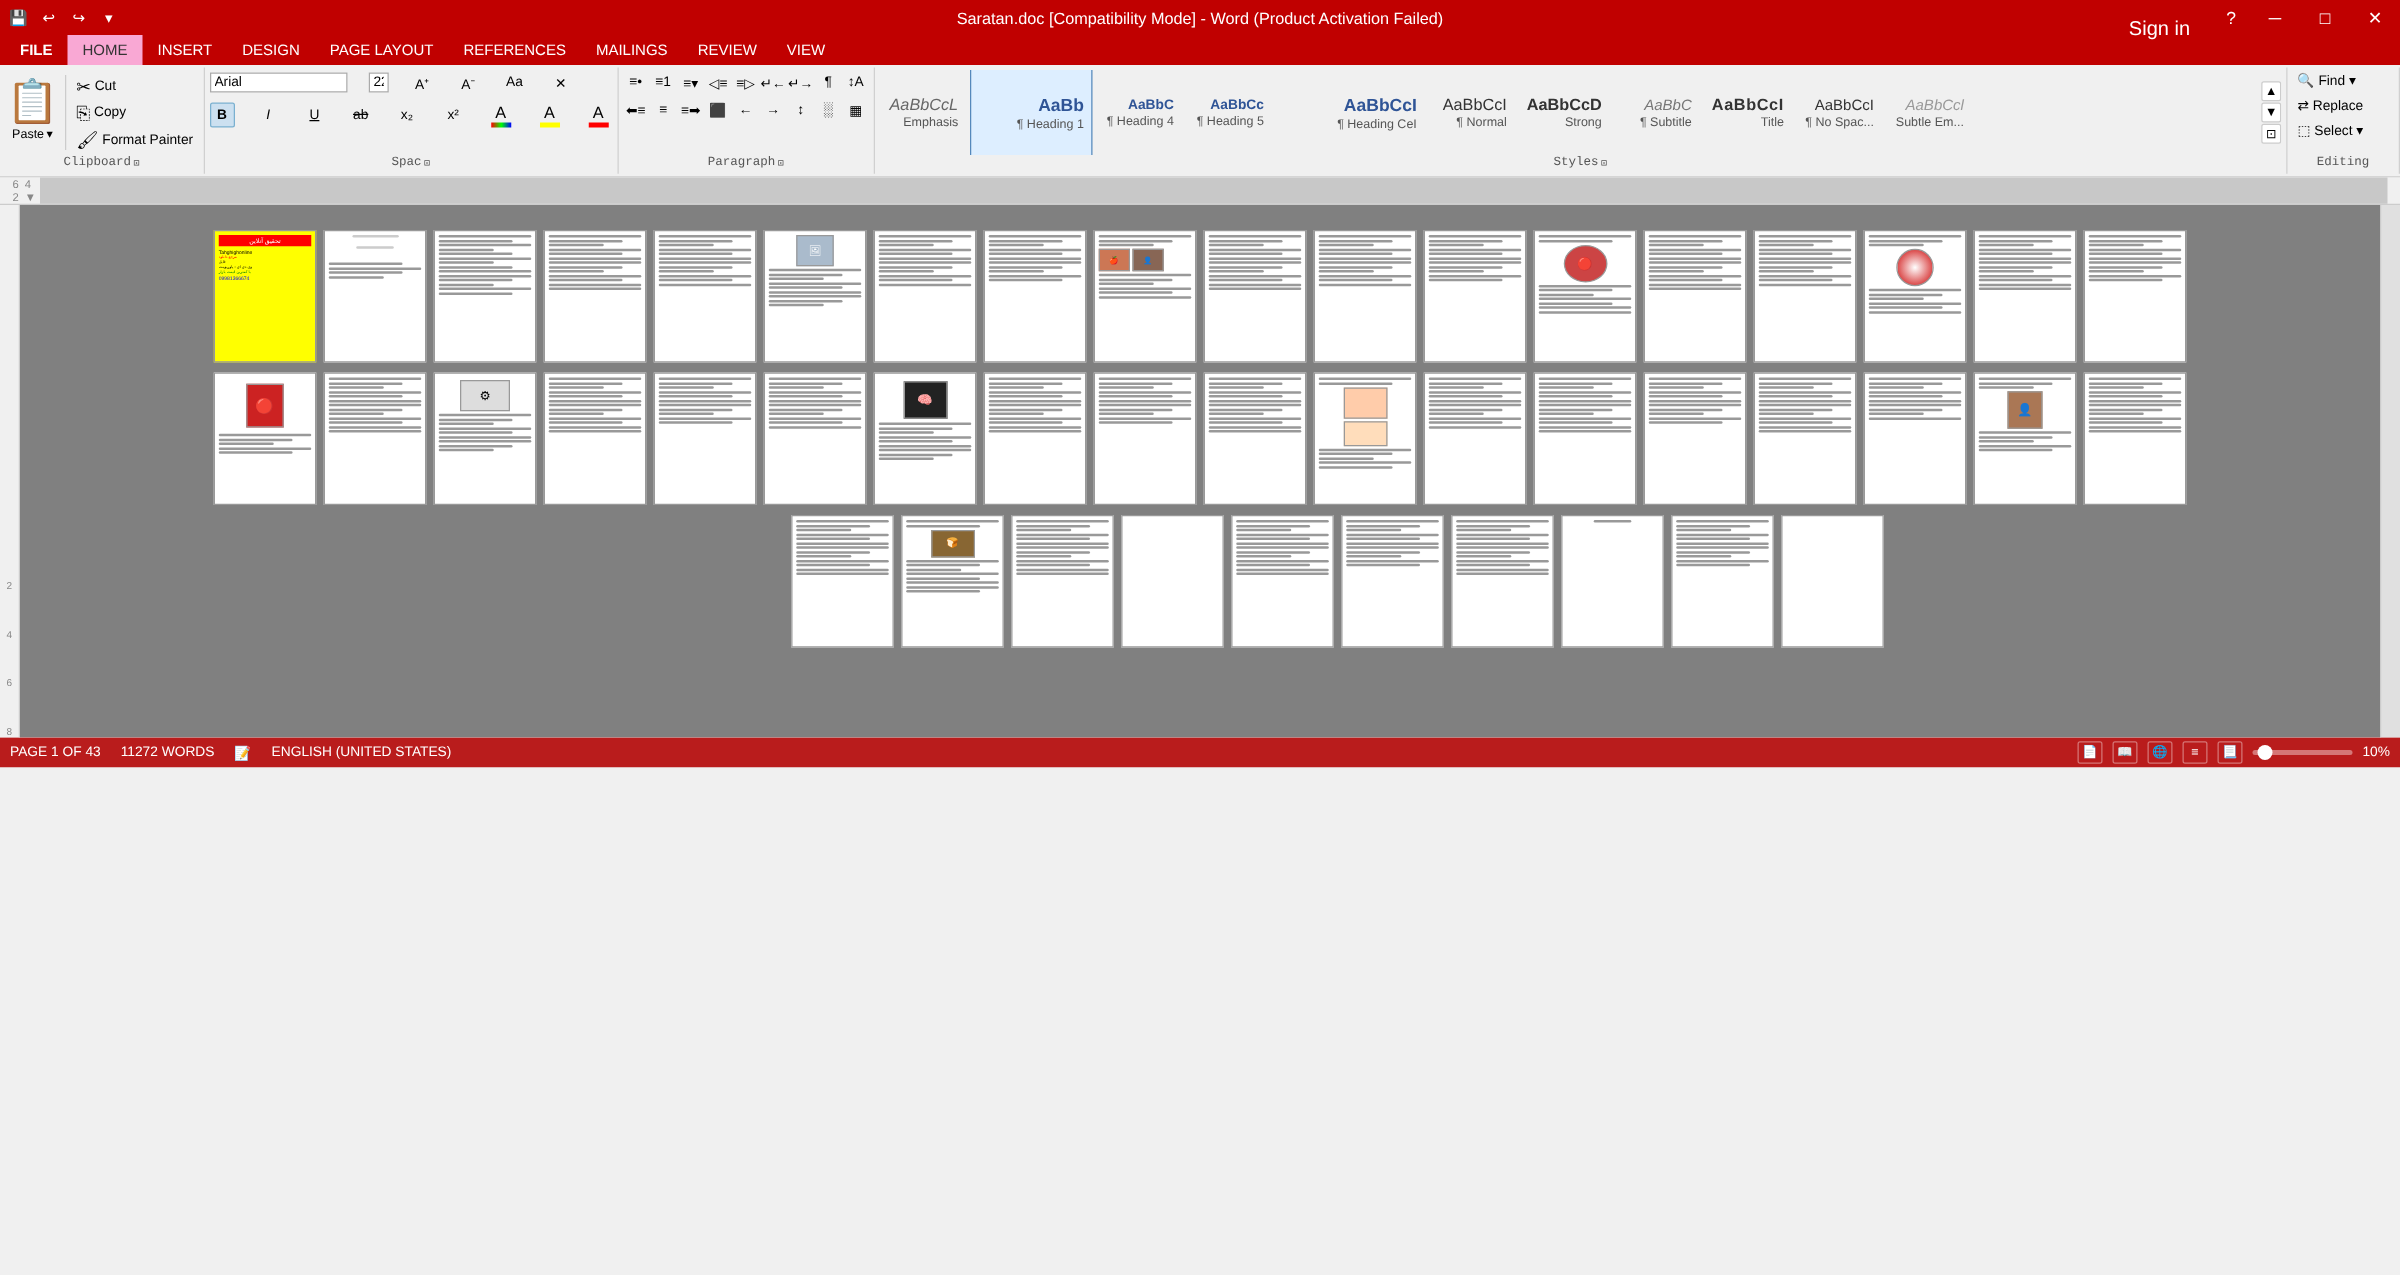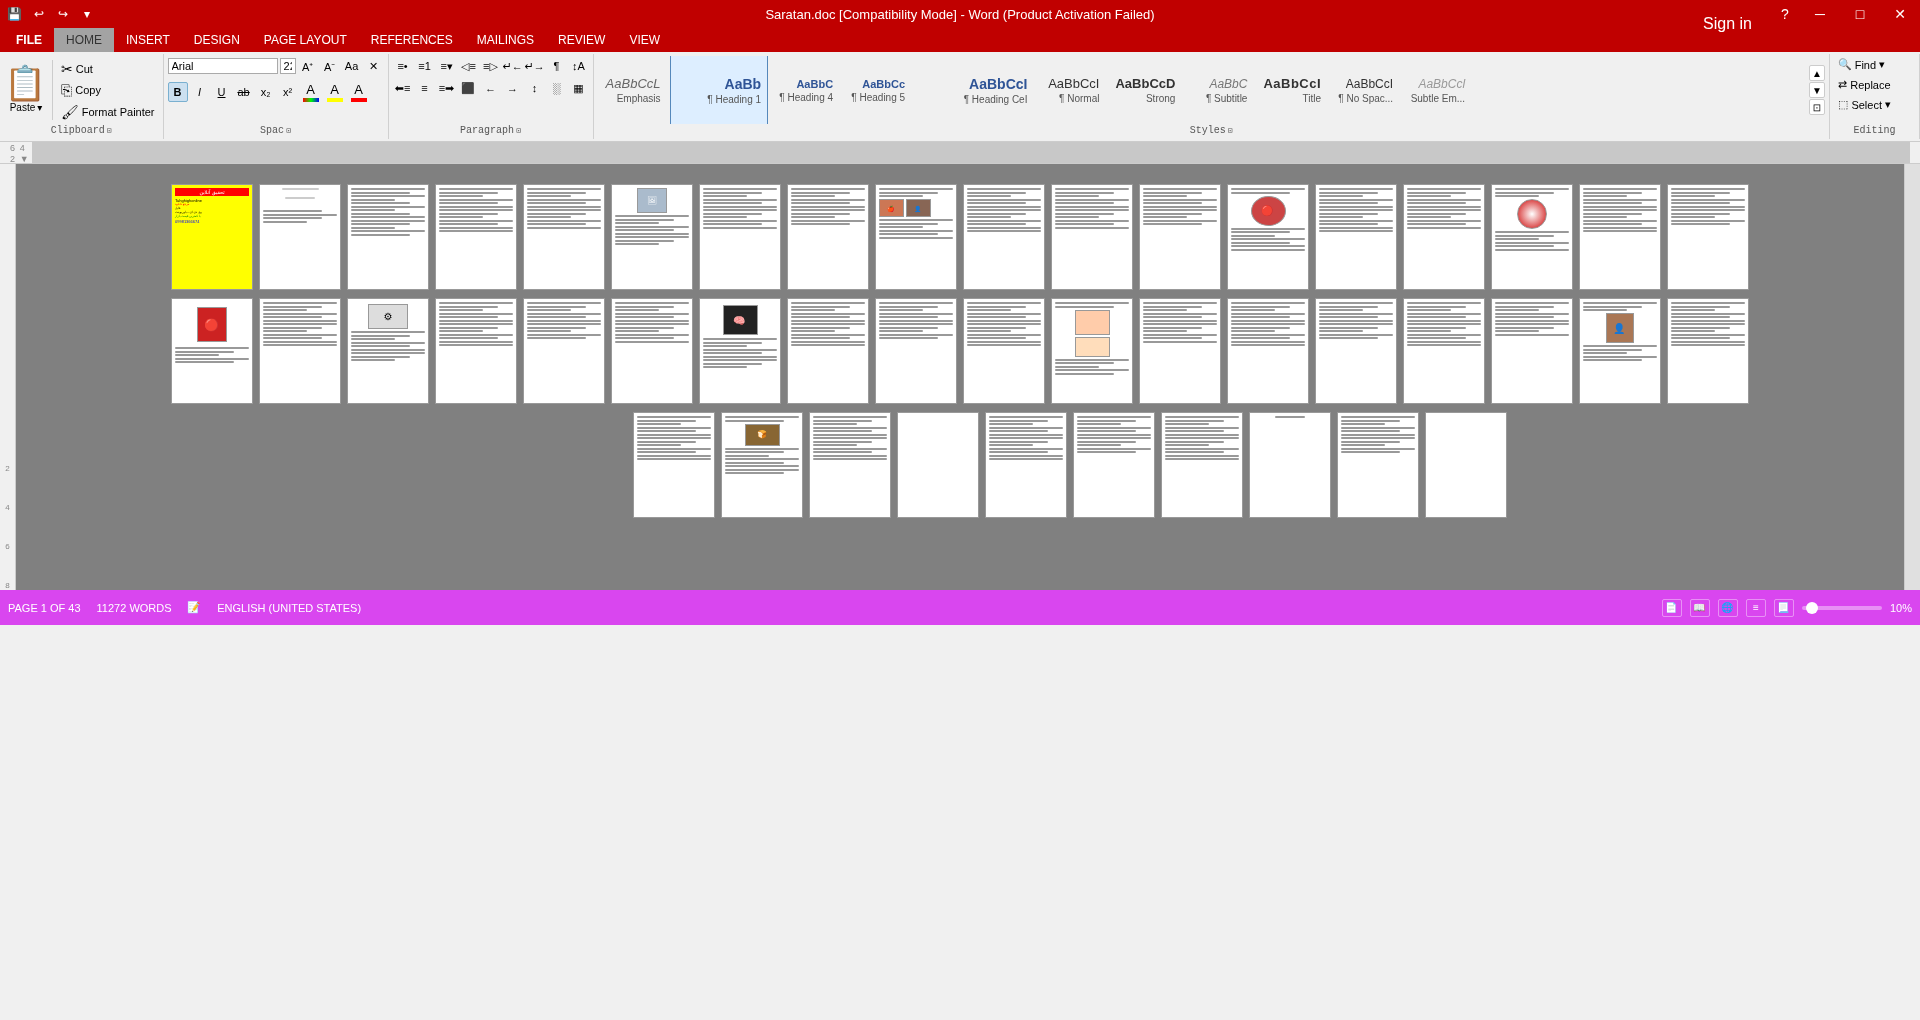--- a/index.html
+++ b/index.html
@@ -93,21 +93,21 @@
     #ribbon-tabs .tab {
       padding: 3px 12px;
       font-size: 12px;
       color: white;
       cursor: pointer;
       height: 100%;
       display: flex;
       align-items: center;
     }
     #ribbon-tabs .tab.active {
-      background: #a3a3a3;
+      background: #f9a8d4;
       color: #333;
     }
 
     
     #ribbon {
       background: #f0f0f0;
       border-bottom: 1px solid #ccc;
       display: flex;
       align-items: stretch;
       padding: 2px 0;
@@ -169,21 +169,21 @@
     .clipboard-col {
       display: flex;
       flex-direction: column;
       gap: 1px;
     }
 
     
     .font-row {
       display: flex;
       align-items: center;
-      gap: 2px;
+      gap: 17px;
       margin-bottom: 2px;
     }
     .font-select {
       border: 1px solid #aaa;
       background: white;
       padding: 1px 3px;
       font-size: 11px;
       width: 110px;
       cursor: pointer;
     }
@@ -298,23 +298,23 @@
       height: 2px;
       background: #ccc;
       border-radius: 1px;
     }
     .thumb-line.dark { background: #999; }
     .thumb-line.short { width: 60%; }
     .thumb-line.medium { width: 80%; }
 
     
     #status-bar {
-      background: #d946ef;
+      background: #b91c1c;
       color: white;
-      height: 35px;
+      height: 24px;
       display: flex;
       align-items: center;
       padding: 0 8px;
       font-size: 11px;
       gap: 16px;
     }
     #status-bar .status-right {
       margin-left: auto;
       display: flex;
       align-items: center;

